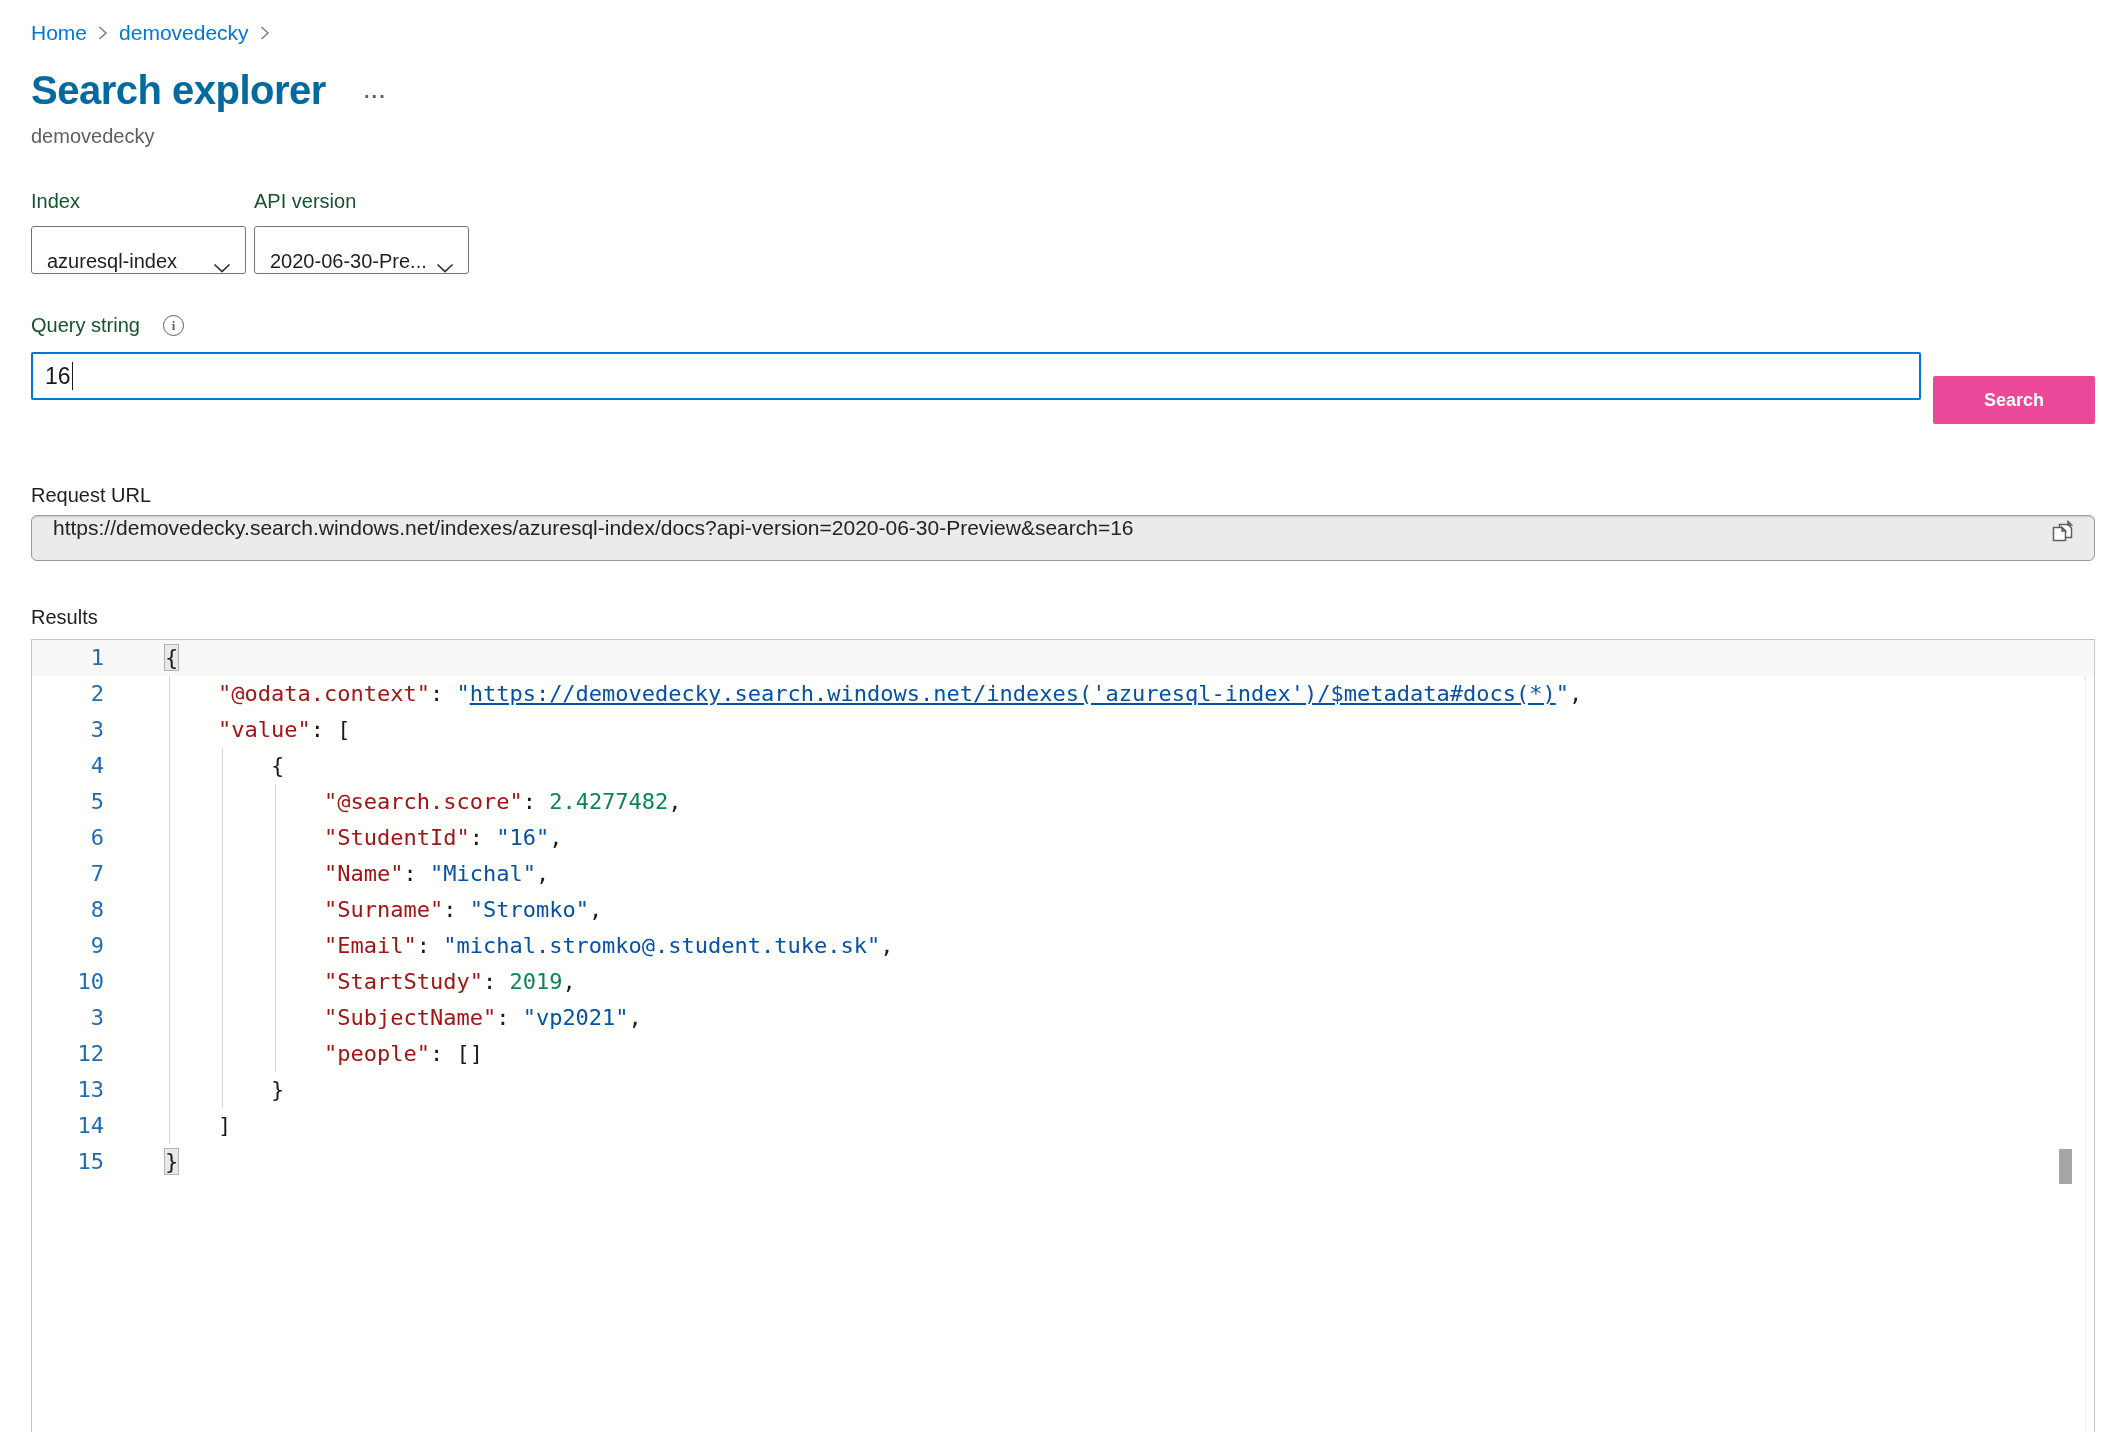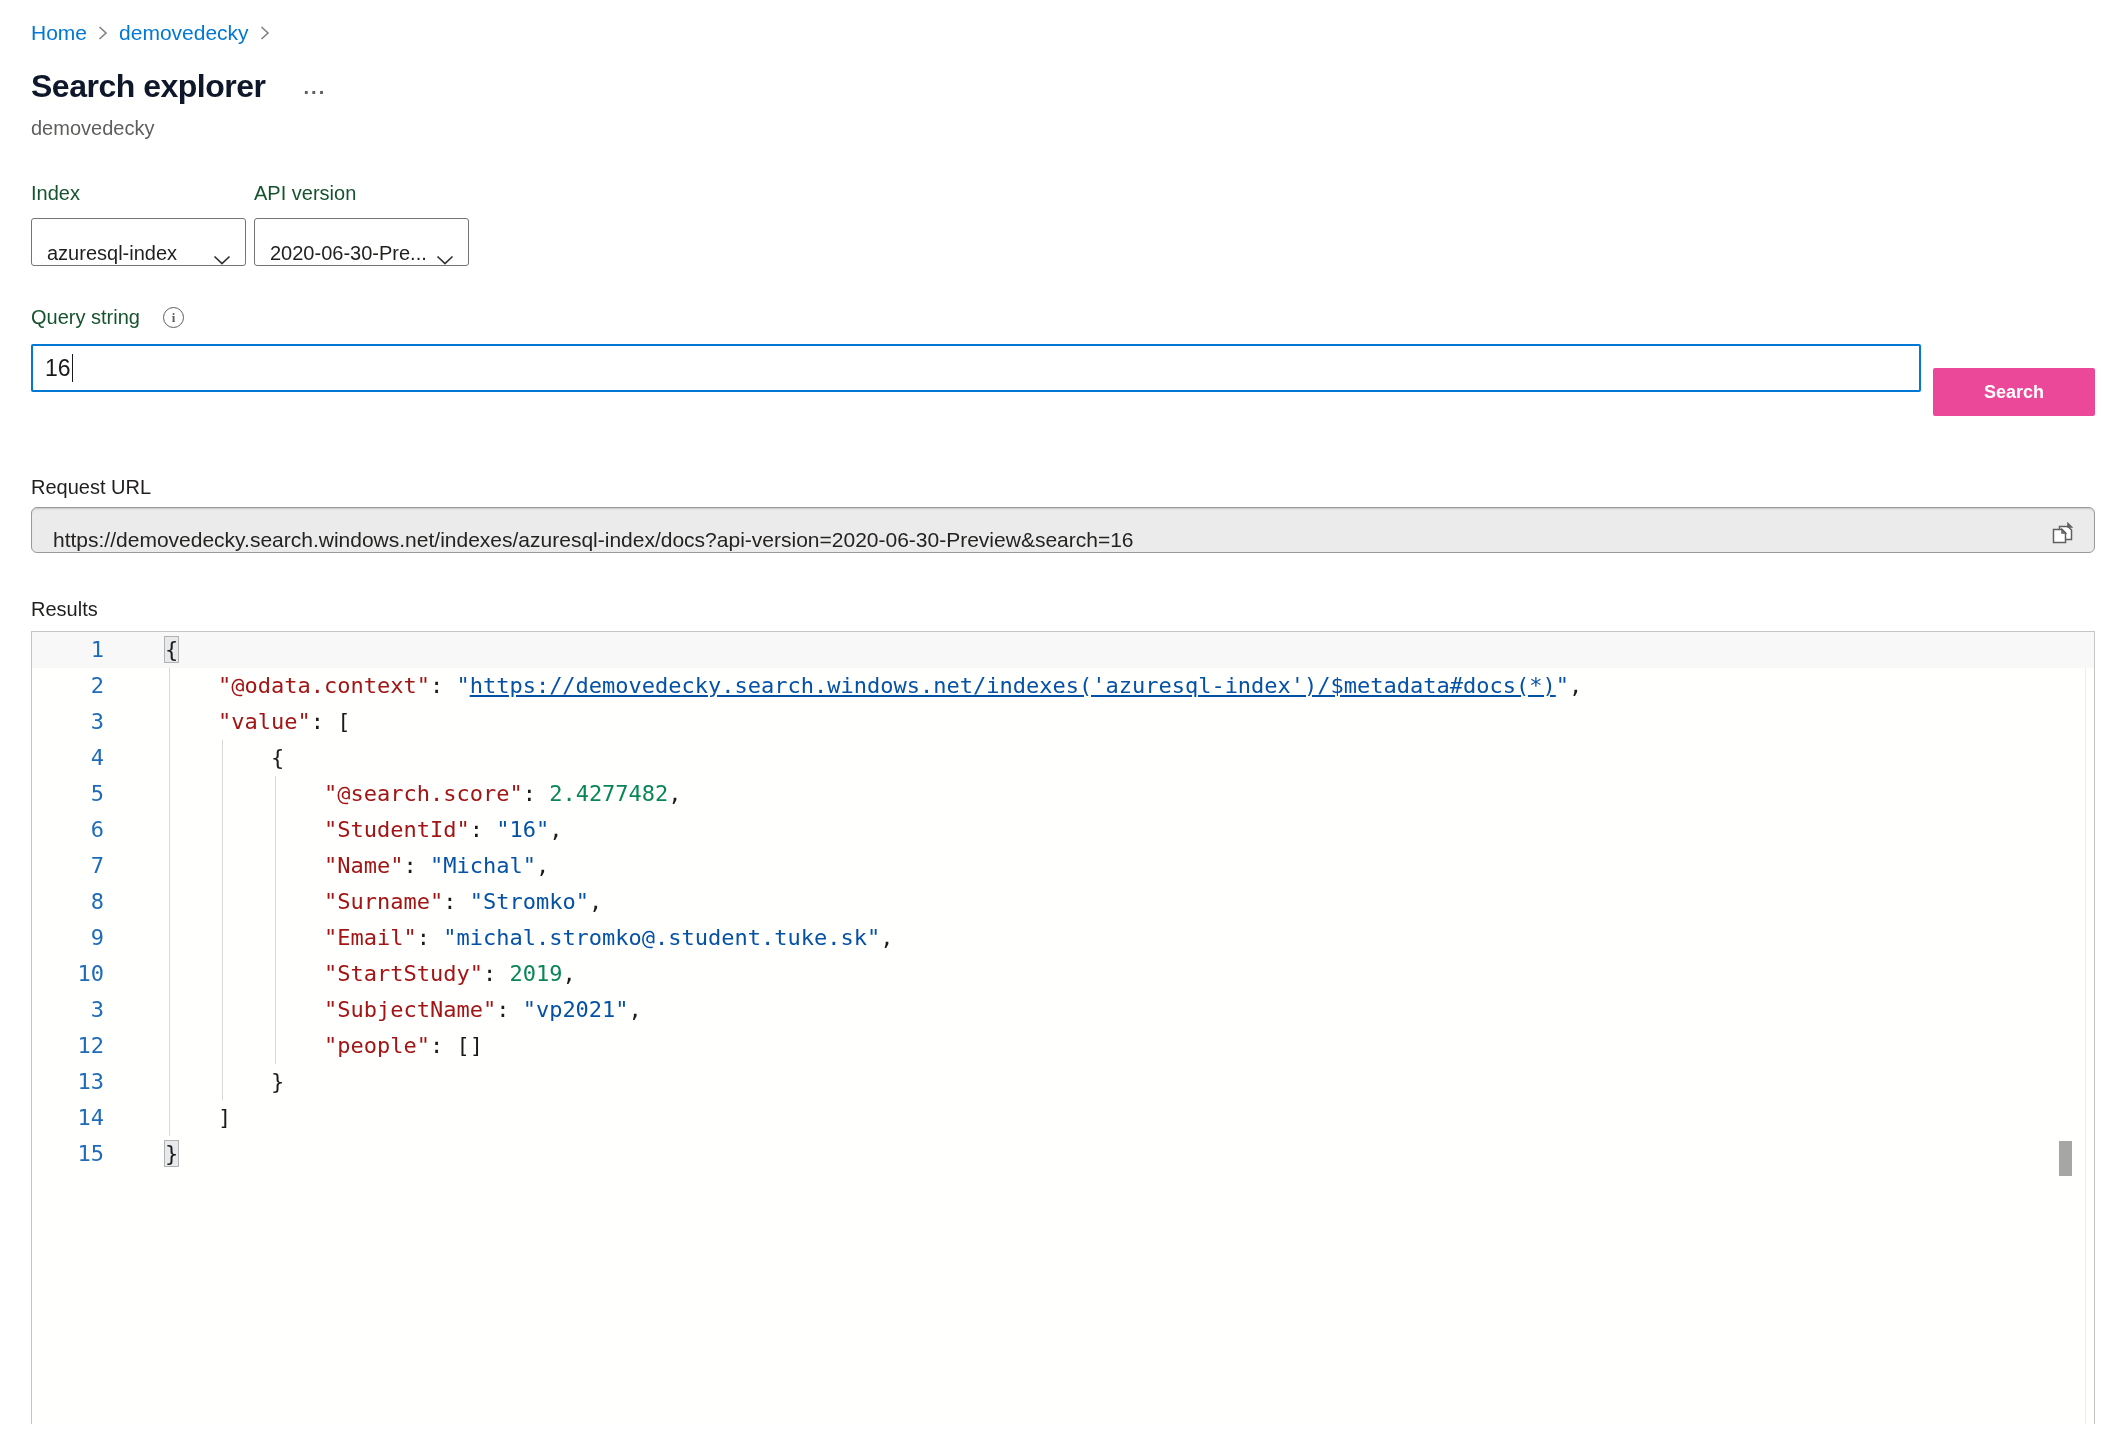--- a/index.html
+++ b/index.html
@@ -8,21 +8,21 @@
   .page { position:relative; width:2102px; height:1436px; padding:20px 0 0 31px; }
   .content { width:2064px; }
 
   
   .breadcrumb { display:flex; align-items:center; font-size:21px; height:26px; }
   .crumb { color:#0078d4; text-decoration:none; cursor:pointer; }
   .crumb-sep { margin:0 11px; display:inline-flex; }
 
   
   .titlerow { display:flex; align-items:center; margin-top:22px; }
-  .title { font-size:32px; font-weight:700; letter-spacing:-0.5px; color:#0f172a; }
+  .title { font-size:40px; font-weight:700; letter-spacing:-0.5px; color:#0369a1; }
   .more-btn { margin-left:38px; color:#605e5c; font-size:20px; font-weight:700;
               letter-spacing:1px; cursor:pointer; line-height:1; padding-top:10px; }
   .subtitle { margin-top:12px; font-size:20px; color:#605e5c; }
 
   
   .fieldrow { display:flex; margin-top:42px; }
   .fieldlabel { font-size:20px; color:#14532d; }
   .selectbox { margin-top:13px; width:215px; height:48px; border:1px solid #767472;
                border-radius:3px; background:#fff; display:flex; align-items:flex-end;
                justify-content:space-between; padding:0 14px 0 15px; font-size:20px;
@@ -42,21 +42,21 @@
   .caret { display:inline-block; width:1.5px; height:28px; background:#1b1a19;
            margin-left:1px; animation:blink 1.1s steps(1) infinite; }
   @keyframes blink { 50% { opacity:0; } }
   .search-btn { width:162px; height:48px; margin-left:12px; background:#ec4899;
                 color:#fff; border:none; border-radius:2px; font-size:18px;
                 font-weight:700; font-family:"Liberation Sans", sans-serif; cursor:pointer;margin-top:24px; }
 
   .request-label { margin-top:60px; font-size:20px; }
   .urlbar { margin-top:8px; height:46px; background:#ebebeb; border:1px solid #9b9998;
             border-radius:6px; box-shadow:inset 0 2px 2px -1px rgba(0,0,0,0.15);
-            display:flex; align-items:flex-end; padding:0 14px 0 21px; }
+            display:flex; align-items:flex-start; padding:0 14px 0 21px; }
   .urltext { flex:1; font-size:21px; color:#242322; white-space:nowrap; overflow:hidden; }
   .copy-btn { width:34px; height:34px; display:flex; align-items:center;
               justify-content:center; cursor:pointer; background:transparent; border:none; }
 
   .results-label { margin-top:45px; font-size:20px; }
 
   
   .editor { position:relative; margin-top:10px; width:2064px; height:793px;
             border:1px solid #c6c5c4; border-bottom:none; background:#fffffe;
             font-family:"DejaVu Sans Mono", monospace; font-size:22px; overflow:hidden; }

